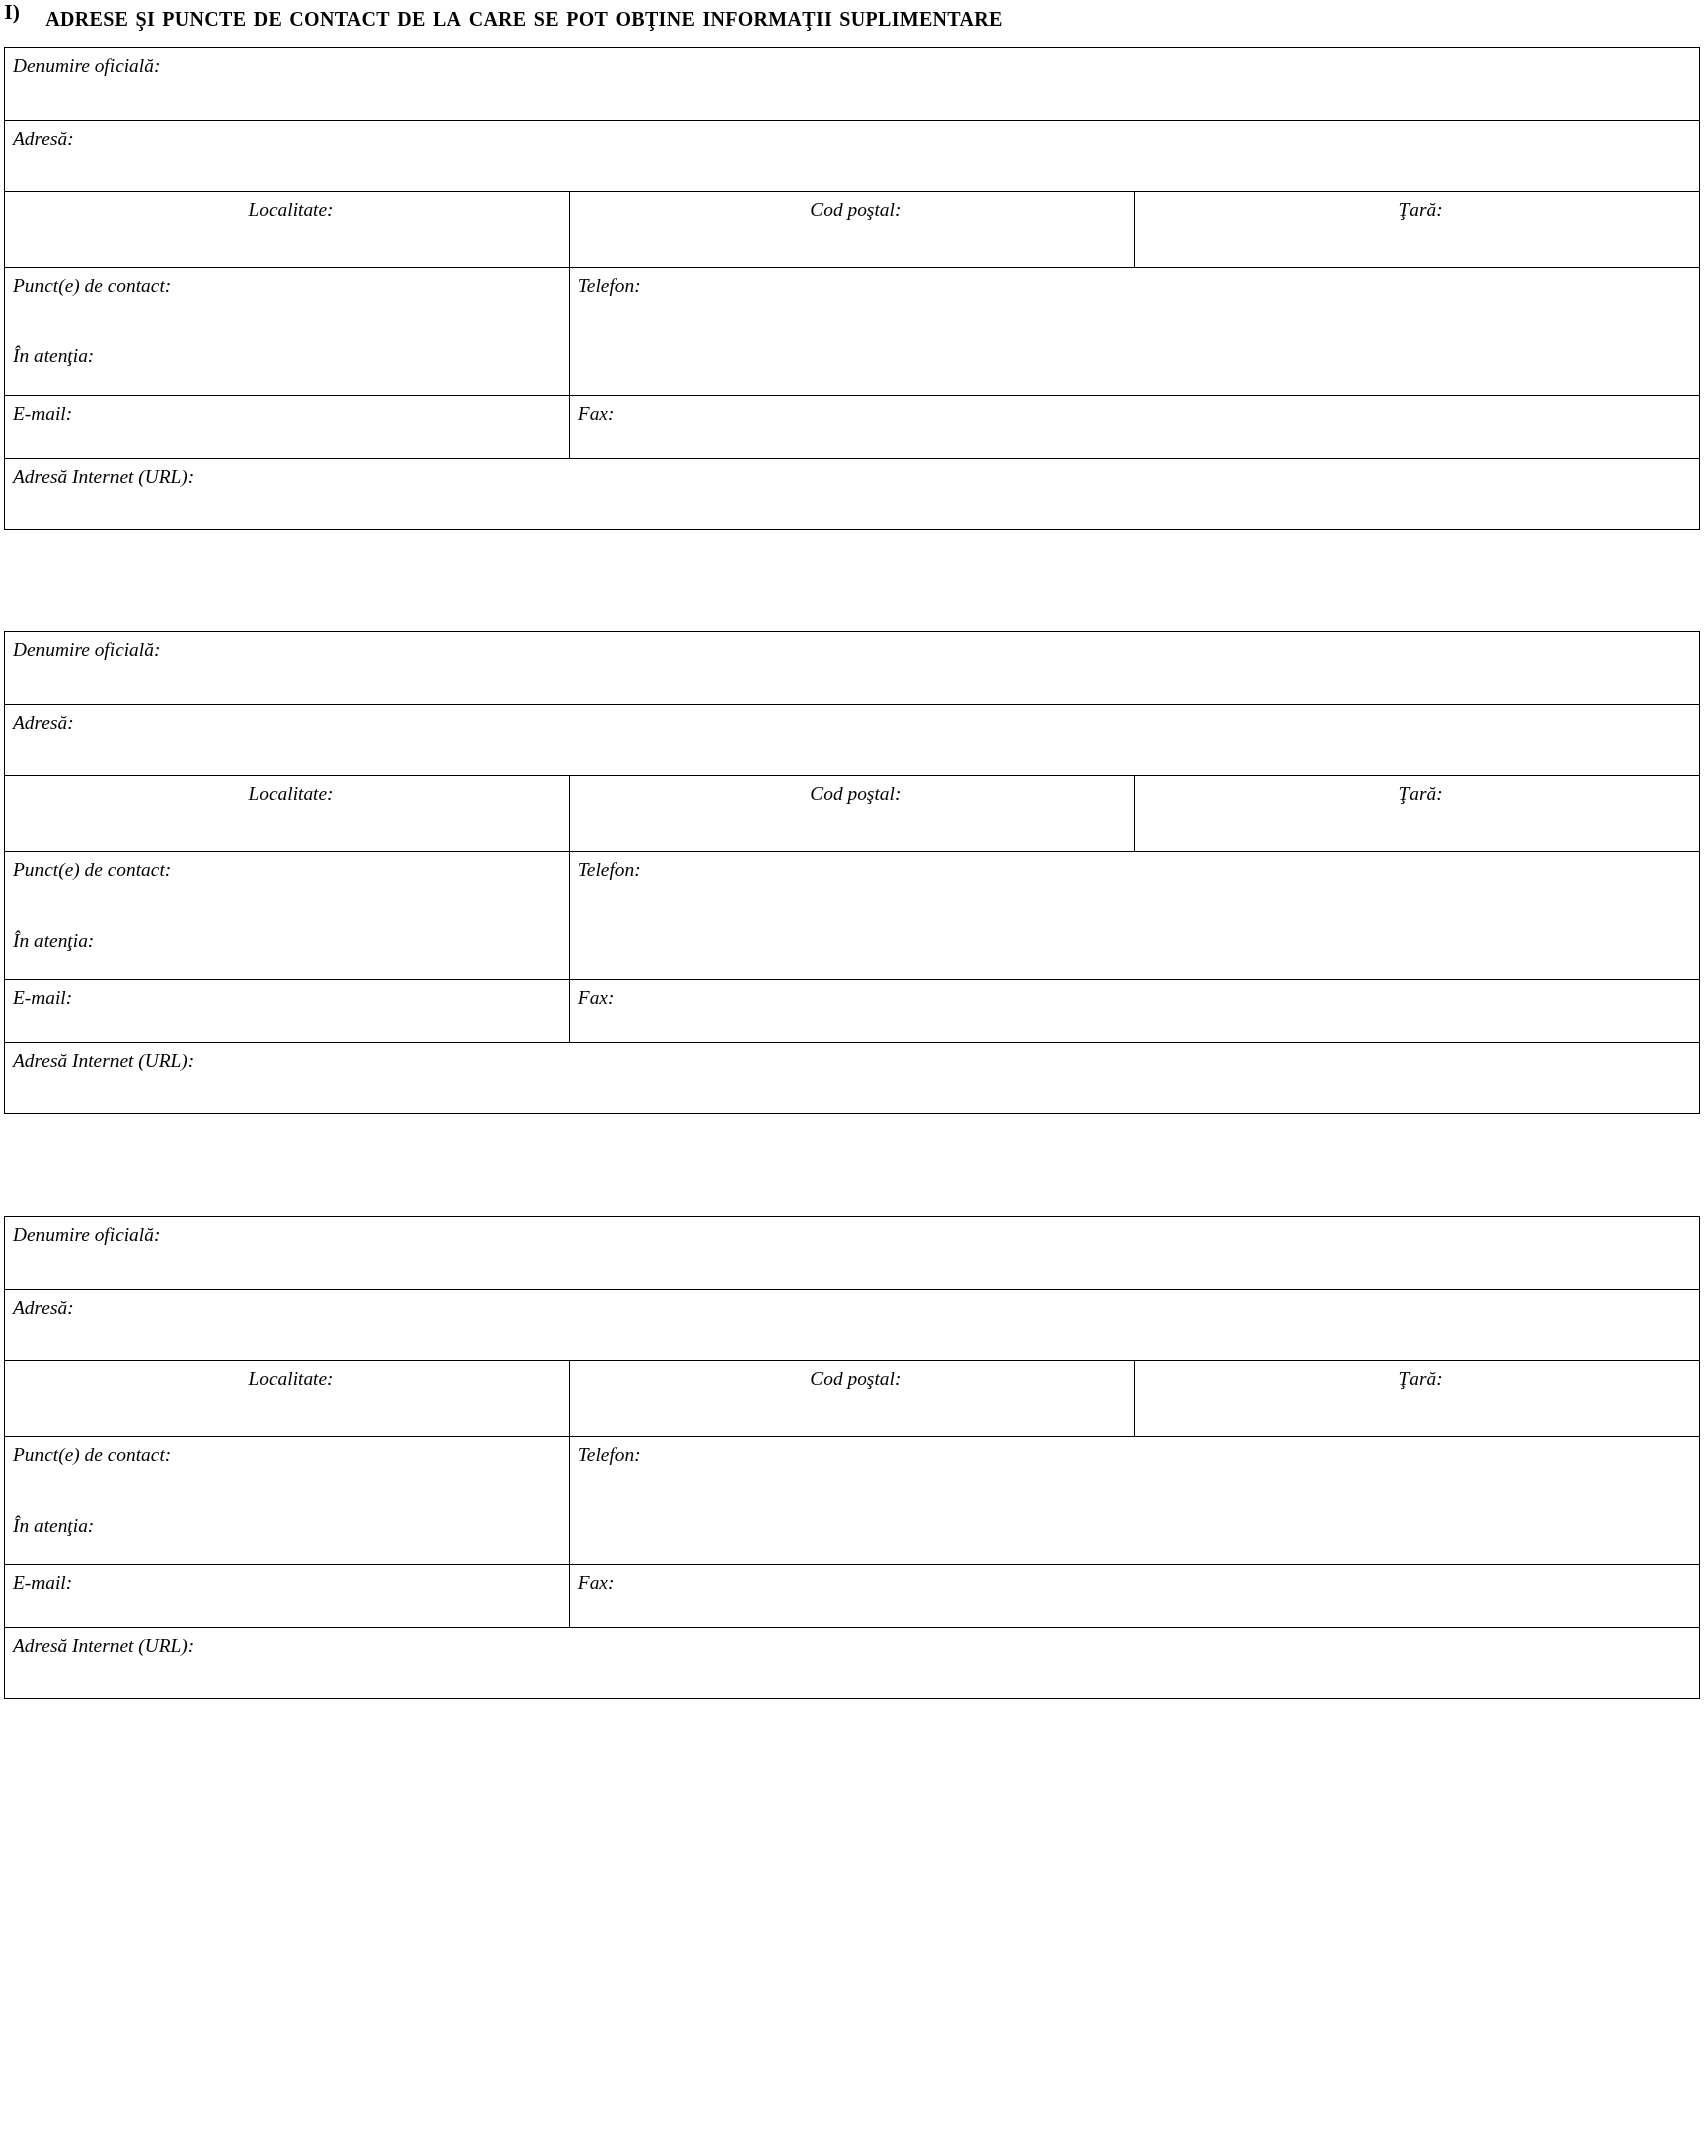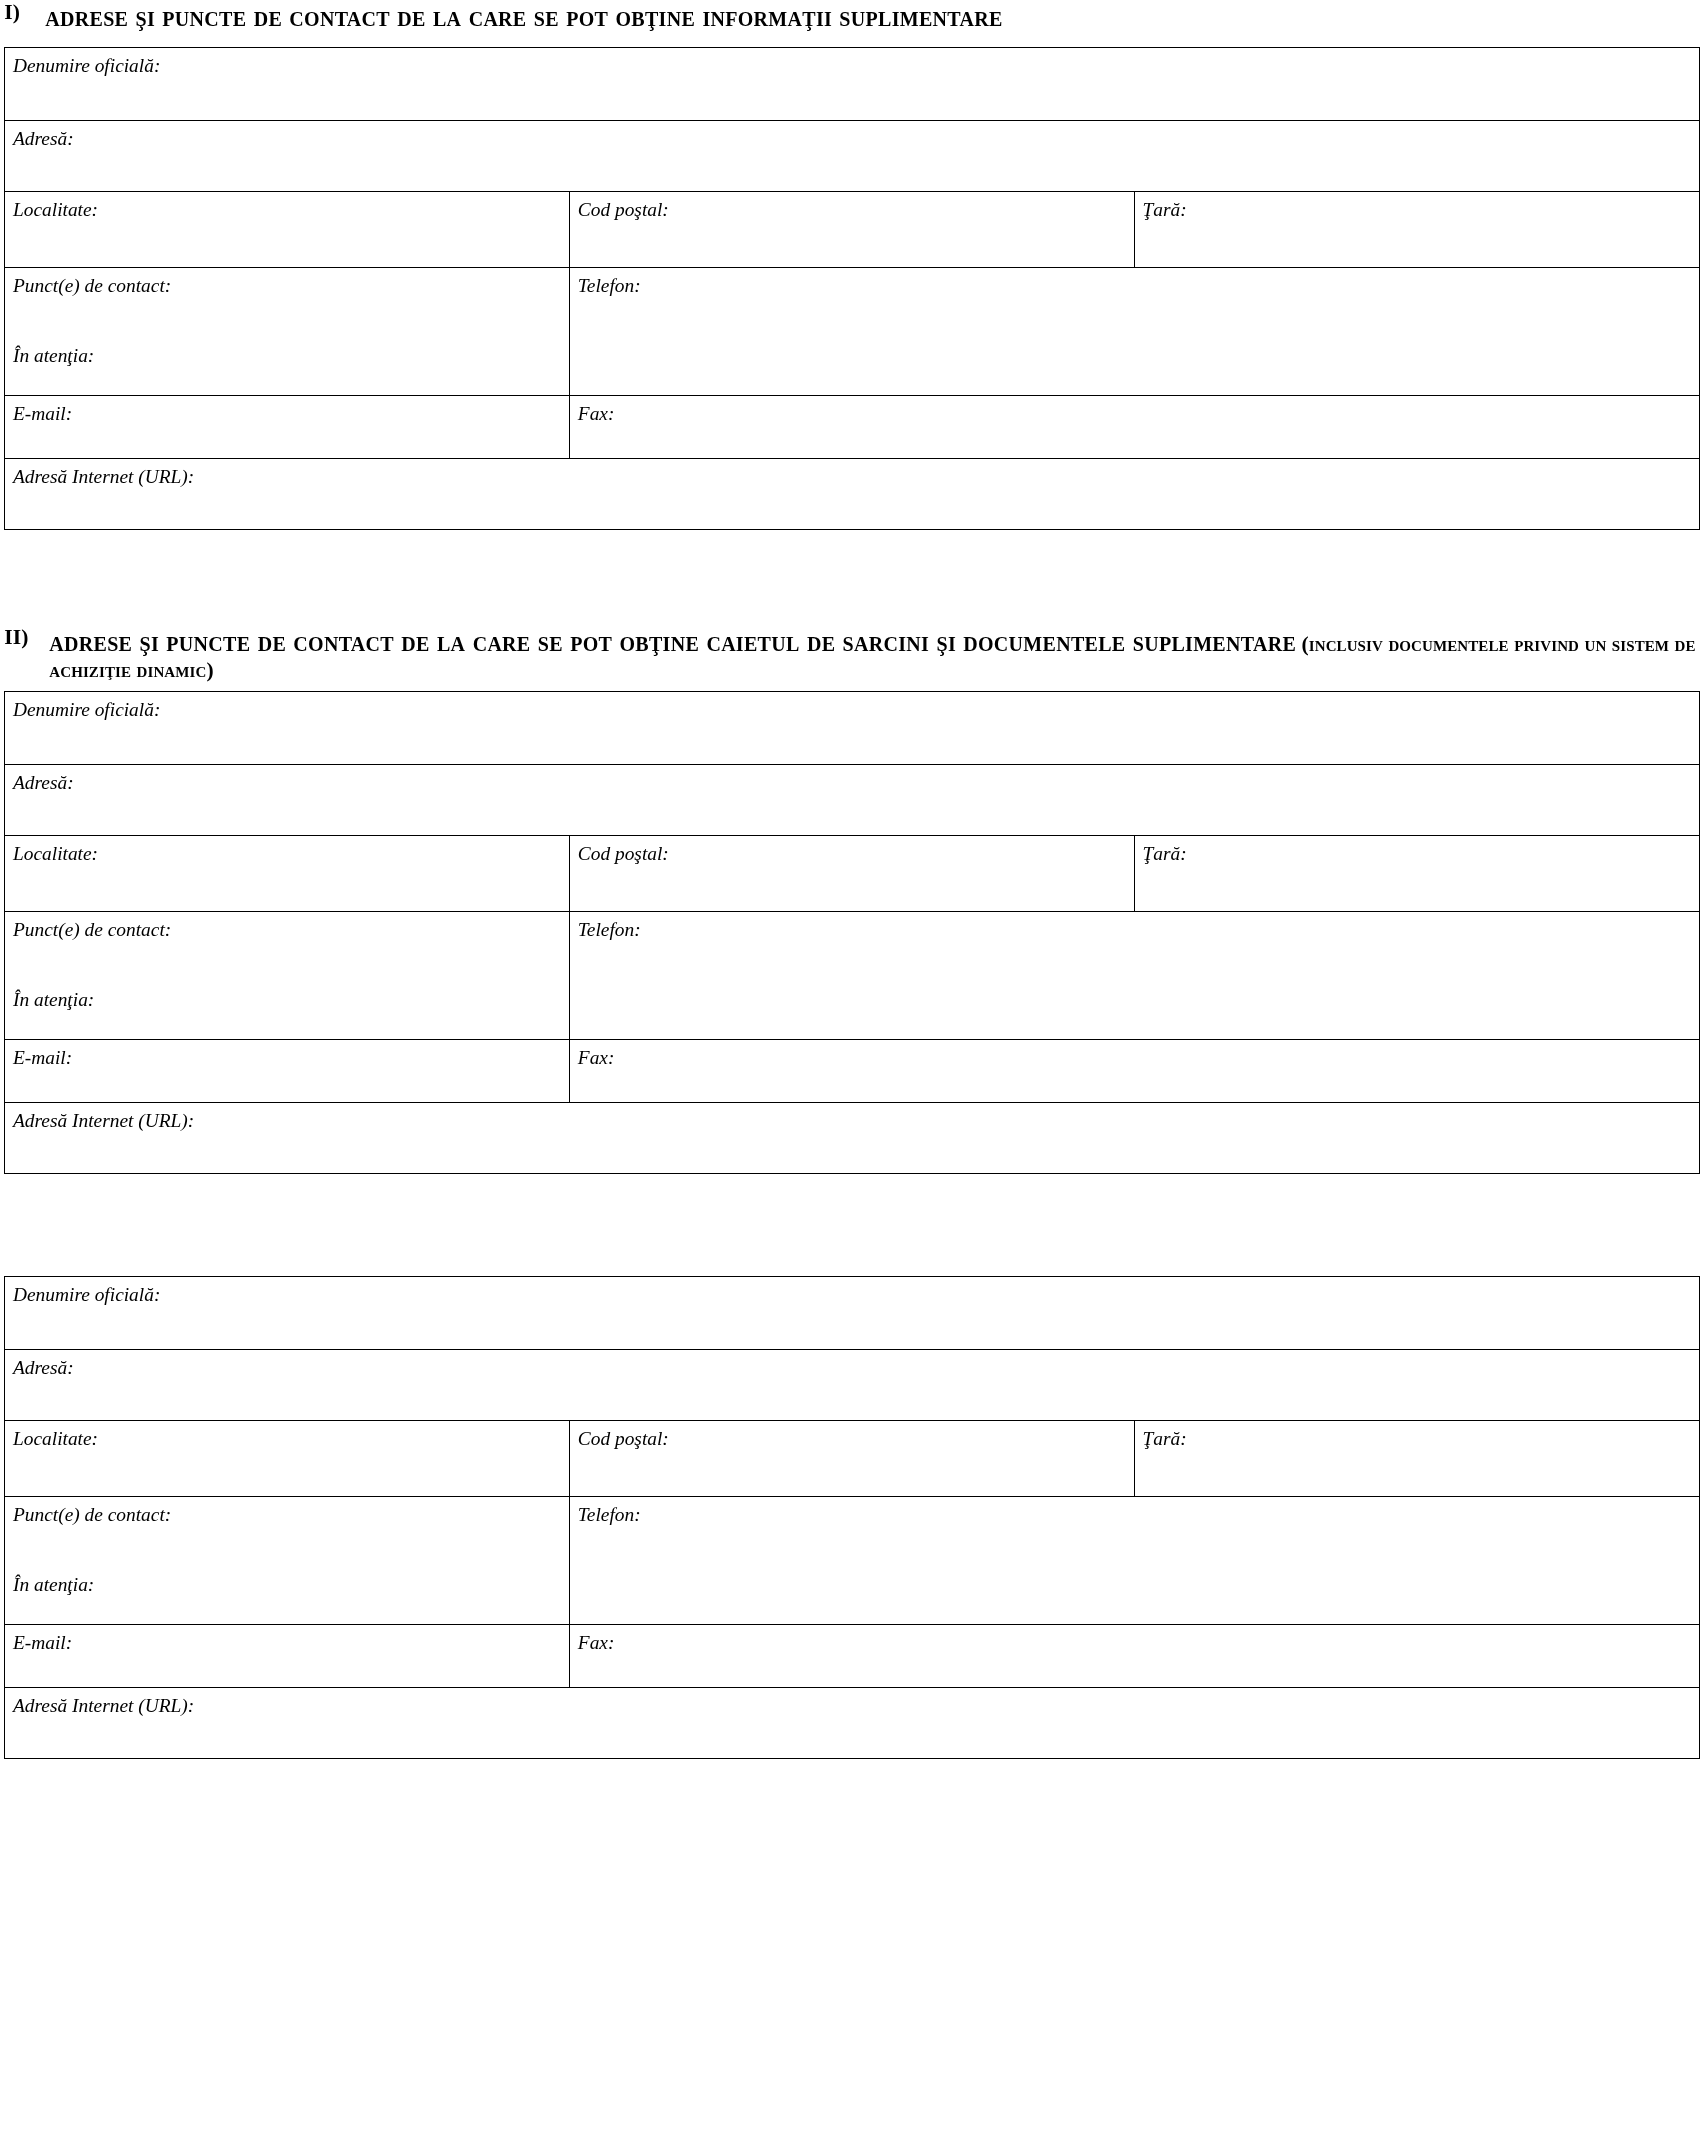--- a/index.html
+++ b/index.html
@@ -85,21 +85,21 @@
     display: block;
     white-space: nowrap;
   }
   .cell-label.second {
     margin-top: 46px;
   }
 
   
   .r-name td   { height: 66px; }
   .r-addr td   { height: 64px; }
-  .r-city td   { height: 69px; }
+  .r-city td   { height: 69px; text-align: center; }
   .r-contact td{ height: 121px; }
   .r-email td  { height: 56px; }
   .r-url td    { height: 64px; }
 
   .gap-after-table { height: 95px; }
   .gap-head-to-table { height: 6.9px; }
   .gap-after-head1 { height: 13px; }
 </style>
 </head>
 <body>
@@ -157,27 +157,20 @@
     <tr class="r-url">
       <td colspan="3">
         <span class="cell-label">Adresă Internet (URL):</span>
       </td>
     </tr>
   </tbody>
     </table>
 
   <div class="gap-after-table"></div>
 
-  <div class="section-head head-2">
-    <span class="sec-num">II)</span>
-    <span class="sec-body">
-      <span class="sec-title justify">ADRESE ŞI PUNCTE DE CONTACT DE LA CARE SE POT OBŢINE CAIETUL DE SARCINI ŞI DOCUMENTELE SUPLIMENTARE</span>
-      <span class="sec-sub">(INCLUSIV DOCUMENTELE PRIVIND UN SISTEM DE ACHIZIŢIE DINAMIC)</span>
-    </span>
-  </div>
   <div class="gap-head-to-table"></div>
 
   <table class="form-table">
     <tbody>
         <tr class="r-name">
       <td colspan="3">
         <span class="cell-label">Denumire oficială:</span>
       </td>
     </tr>
     <tr class="r-addr">

